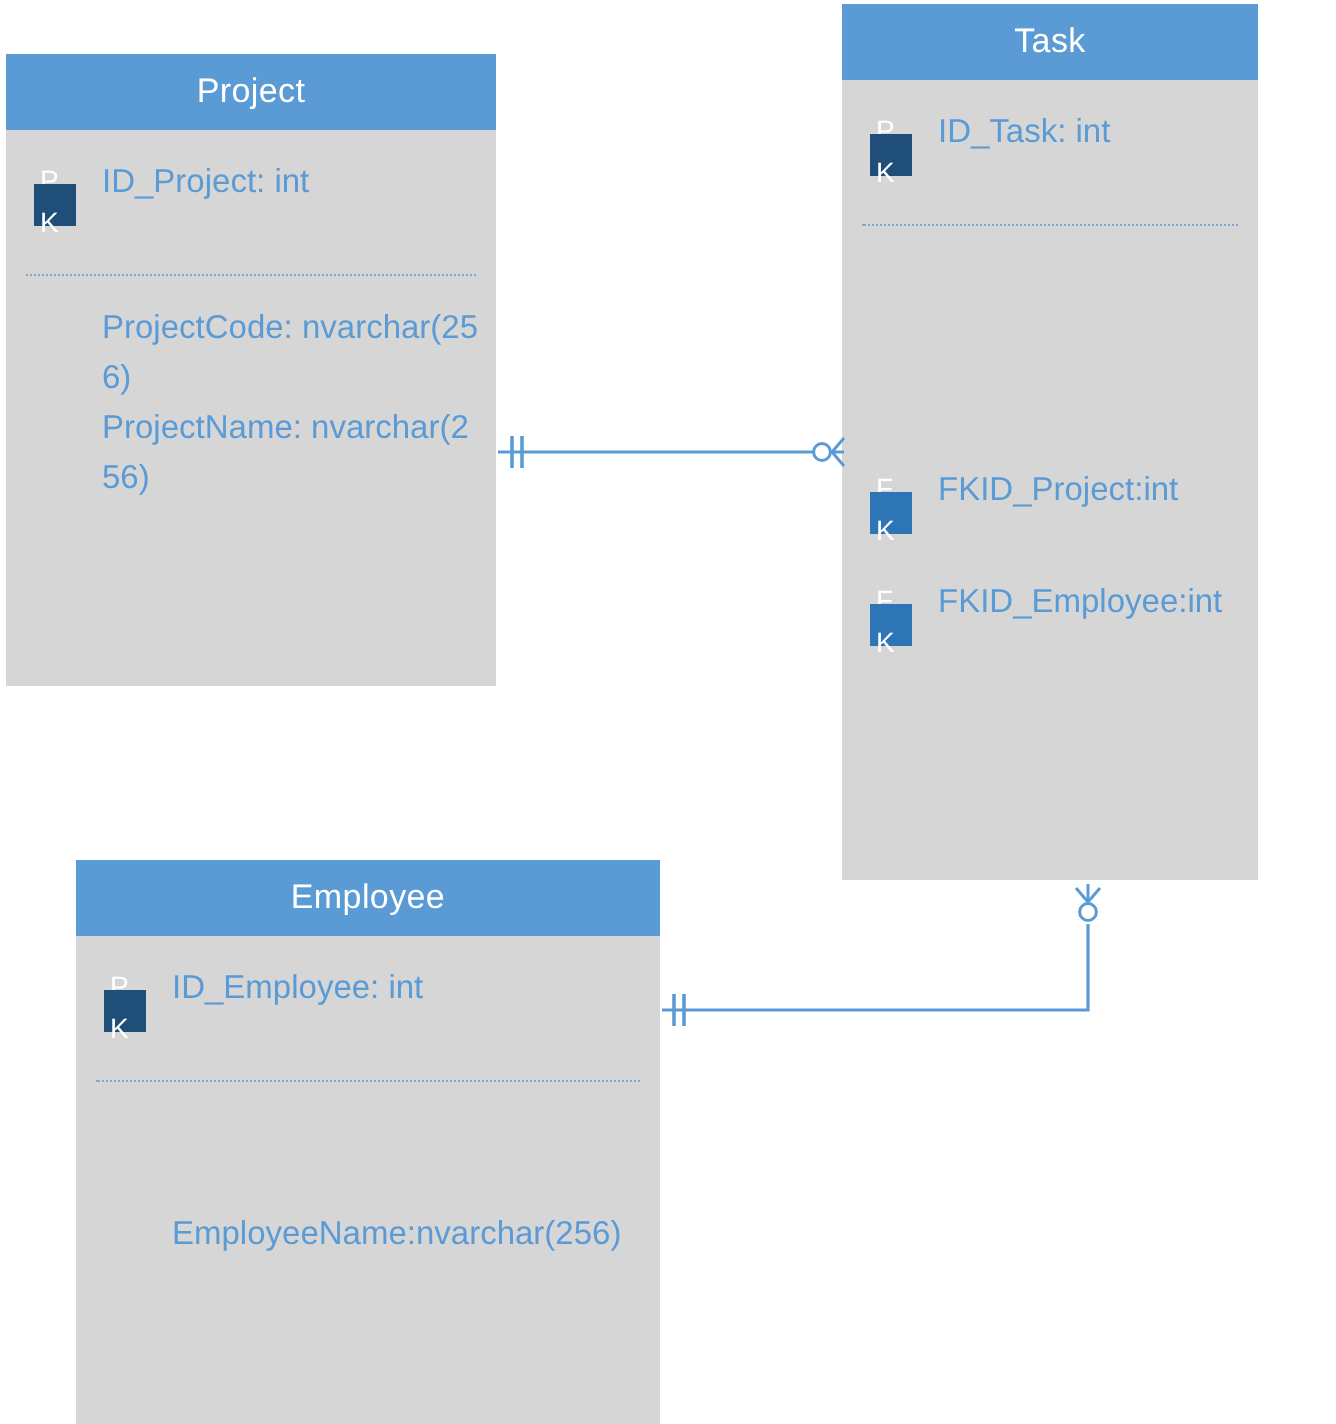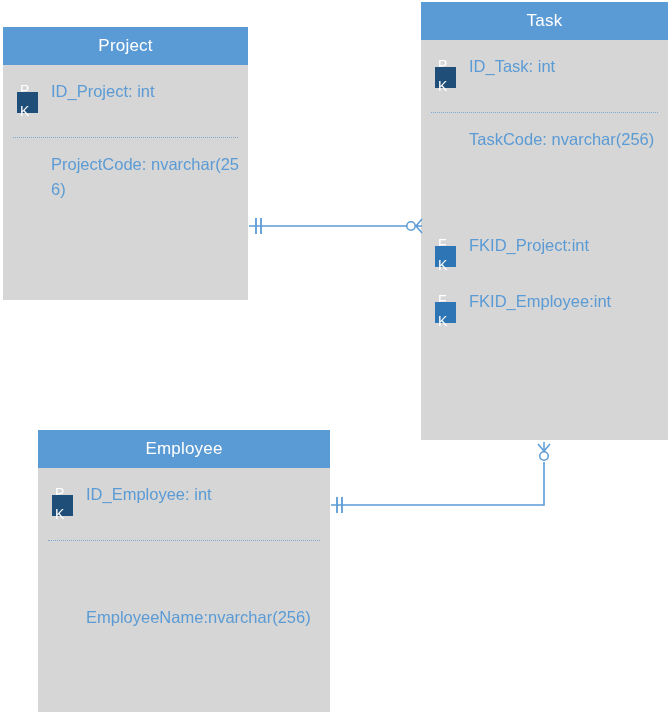--- a/index.html
+++ b/index.html
@@ -112,21 +112,21 @@
     width: 668px;
     height: 712px;
     pointer-events: none;
   }
 </style>
 </head>
 <body>
 
 <div class="canvas">
 
-  <div class="entity" style="left:3px; top:27px; width:245px; height:273px;">
+  <div class="entity" style="left:3px; top:27px; width:245px; height:316px;">
     <div class="entity-header">Project</div>
     <div class="entity-body">
       <div class="pad-top"></div>
       <div class="attr">
         <div class="attr-key-slot">
           <div class="keybadge pk">
             <div class="k-top">P</div>
             <div class="sq"></div>
             <div class="k-bot">K</div>
           </div>
@@ -135,44 +135,44 @@
       </div>
       <div class="pad-gap"></div>
       <div class="divider"></div>
       <div class="pad-gap"></div>
       <div class="attr">
         <div class="attr-key-slot" style="height:50px"></div>
         <div class="attr-text">ProjectCode: nvarchar(256)</div>
       </div>
       <div class="attr">
         <div class="attr-key-slot" style="height:50px"></div>
+        <div class="attr-text">ProjectName: nvarchar(256)</div>
       </div>
     </div>
   </div>
 
-  <div class="entity" style="left:421px; top:2px; width:247px; height:438px;">
+  <div class="entity" style="left:421px; top:2px; width:208px; height:438px;">
     <div class="entity-header">Task</div>
     <div class="entity-body">
       <div class="pad-top"></div>
       <div class="attr">
         <div class="attr-key-slot">
           <div class="keybadge pk">
             <div class="k-top">P</div>
             <div class="sq"></div>
             <div class="k-bot">K</div>
           </div>
         </div>
         <div class="attr-text">ID_Task: int</div>
       </div>
       <div class="pad-gap"></div>
       <div class="divider"></div>
       <div class="pad-gap"></div>
       <div class="attr">
         <div class="attr-key-slot" style="height:50px"></div>
-        <div class="attr-text">TaskCode: nvarchar(256)</div>
       </div>
       <div class="attr">
         <div class="attr-key-slot" style="height:50px"></div>
       </div>
       <div class="attr" style="margin-top:6px">
         <div class="attr-key-slot" style="height:50px">
           <div class="keybadge fk">
             <div class="k-top">F</div>
             <div class="sq"></div>
             <div class="k-bot">K</div>

